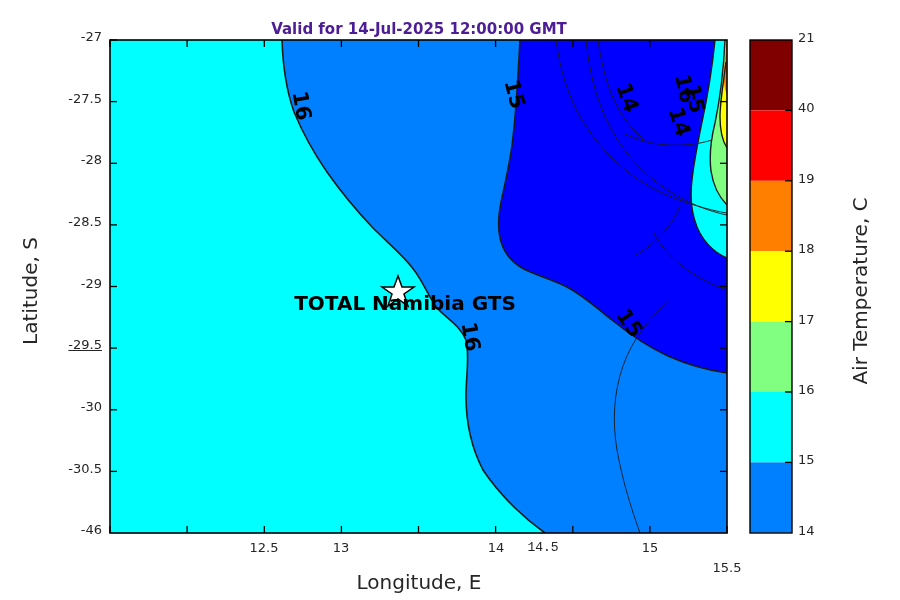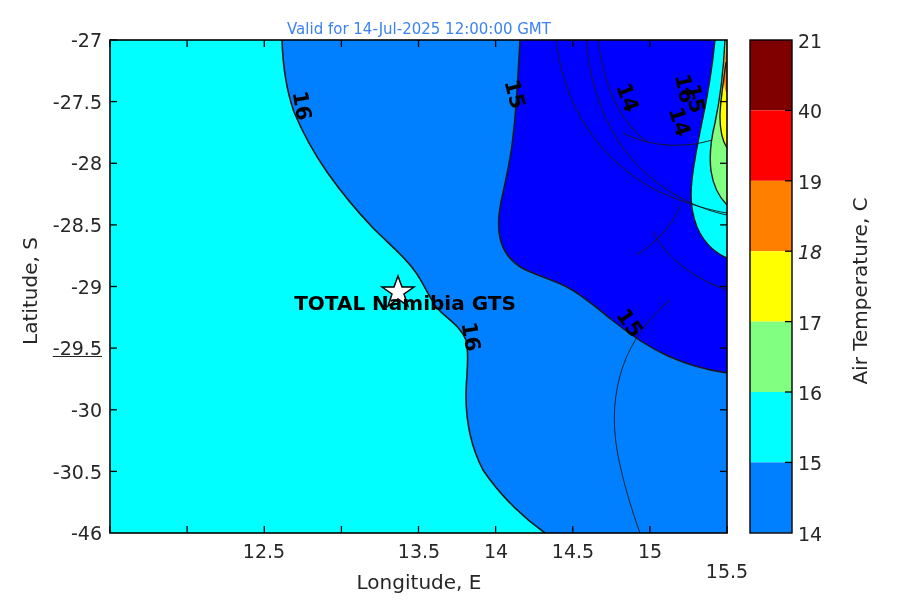--- a/index.html
+++ b/index.html
@@ -3,23 +3,23 @@
 <meta charset="utf-8">
 <title>Air Temperature Contour Map</title>
 <style>
   html,body{margin:0;padding:0;}
   body{
     width:900px;height:600px;background:#ffffff;
     font-family:"DejaVu Sans","Liberation Sans",sans-serif;
     overflow:hidden;position:relative;
   }
   #fig{position:absolute;left:0;top:0;width:900px;height:600px;}
-  .lbl{position:absolute;color:#262626;font-size:19px;white-space:nowrap;}
+  .lbl{position:absolute;color:#262626;font-size:13px;white-space:nowrap;}
   .title{
-    position:absolute;font-size:15px;font-weight:normal;color:#3b82f6;
+    position:absolute;font-size:15px;font-weight:bold;color:#4c1d95;
     white-space:nowrap;left:0;top:20px;width:838px;text-align:center;
   }
   .axlabel{position:absolute;font-size:20px;color:#262626;white-space:nowrap;}
   .rot90{transform:rotate(-90deg);transform-origin:50% 50%;}
   .ytick{text-align:right;}
   .xtick{text-align:center;}
   svg{display:block;}
   .contour-label{
     font-family:"DejaVu Sans","Liberation Sans",sans-serif;
     font-size:21px;font-weight:bold;fill:#000;
@@ -195,23 +195,23 @@
   <div class="lbl ytick" style="left:10px;top:91px;width:92px;">-27.5</div>
   <div class="lbl ytick" style="left:10px;top:152px;width:92px;">-28</div>
   <div class="lbl ytick" style="left:10px;top:214px;width:92px;">-28.5</div>
   <div class="lbl ytick" style="left:10px;top:276px;width:92px;">-29</div>
   <div class="lbl ytick" style="left:10px;top:337px;width:92px;text-decoration:underline;">-29.5</div>
   <div class="lbl ytick" style="left:10px;top:399px;width:92px;">-30</div>
   <div class="lbl ytick" style="left:10px;top:461px;width:92px;">-30.5</div>
   <div class="lbl ytick" style="left:10px;top:522px;width:92px;">-46</div>
 
   <div class="lbl xtick" style="left:214px;top:540px;width:100px;">12.5</div>
-  <div class="lbl xtick" style="left:369px;top:540px;width:100px;">13.5</div>
+  <div class="lbl xtick" style="left:291px;top:540px;width:100px;">13</div>
   <div class="lbl xtick" style="left:446px;top:540px;width:100px;">14</div>
-  <div class="lbl xtick" style="left:523px;top:540px;width:100px;">14.5</div>
+  <div class="lbl xtick" style="left:493px;top:540px;width:100px;font-family:Liberation Mono, monospace;">14.5</div>
   <div class="lbl xtick" style="left:600px;top:540px;width:100px;">15</div>
   <div class="lbl xtick" style="left:677px;top:540px;width:100px;margin-top:20px;">15.5</div>
 
   <div class="axlabel" style="left:0;top:570px;width:838px;text-align:center;">Longitude, E</div>
   <div class="axlabel rot90" style="left:-70px;top:279px;width:200px;text-align:center;">Latitude, S</div>
 
   <svg width="170" height="600" style="position:absolute;left:745px;top:0;">
     <g>
       <rect x="5" y="40" width="42" height="70.4" fill="#800000"></rect>
       <rect x="5" y="110.4" width="42" height="70.4" fill="#ff0000"></rect>
@@ -229,21 +229,21 @@
       <line x1="47" y1="251.2" x2="40" y2="251.2"></line>
       <line x1="47" y1="321.6" x2="40" y2="321.6"></line>
       <line x1="47" y1="392.0" x2="40" y2="392.0"></line>
       <line x1="47" y1="462.4" x2="40" y2="462.4"></line>
     </g>
   </svg>
 
   <div class="lbl" style="left:798px;top:30px;">21</div>
   <div class="lbl" style="left:798px;top:100px;">40</div>
   <div class="lbl" style="left:798px;top:171px;">19</div>
-  <div class="lbl" style="left:798px;top:241px;font-style:italic;">18</div>
+  <div class="lbl" style="left:798px;top:241px;">18</div>
   <div class="lbl" style="left:798px;top:312px;">17</div>
   <div class="lbl" style="left:798px;top:382px;">16</div>
   <div class="lbl" style="left:798px;top:452px;">15</div>
   <div class="lbl" style="left:798px;top:523px;">14</div>
 
   <div class="axlabel rot90" style="left:760px;top:279px;width:200px;text-align:center;">Air Temperature, C</div>
 
 </div>
 
 </body></html>

